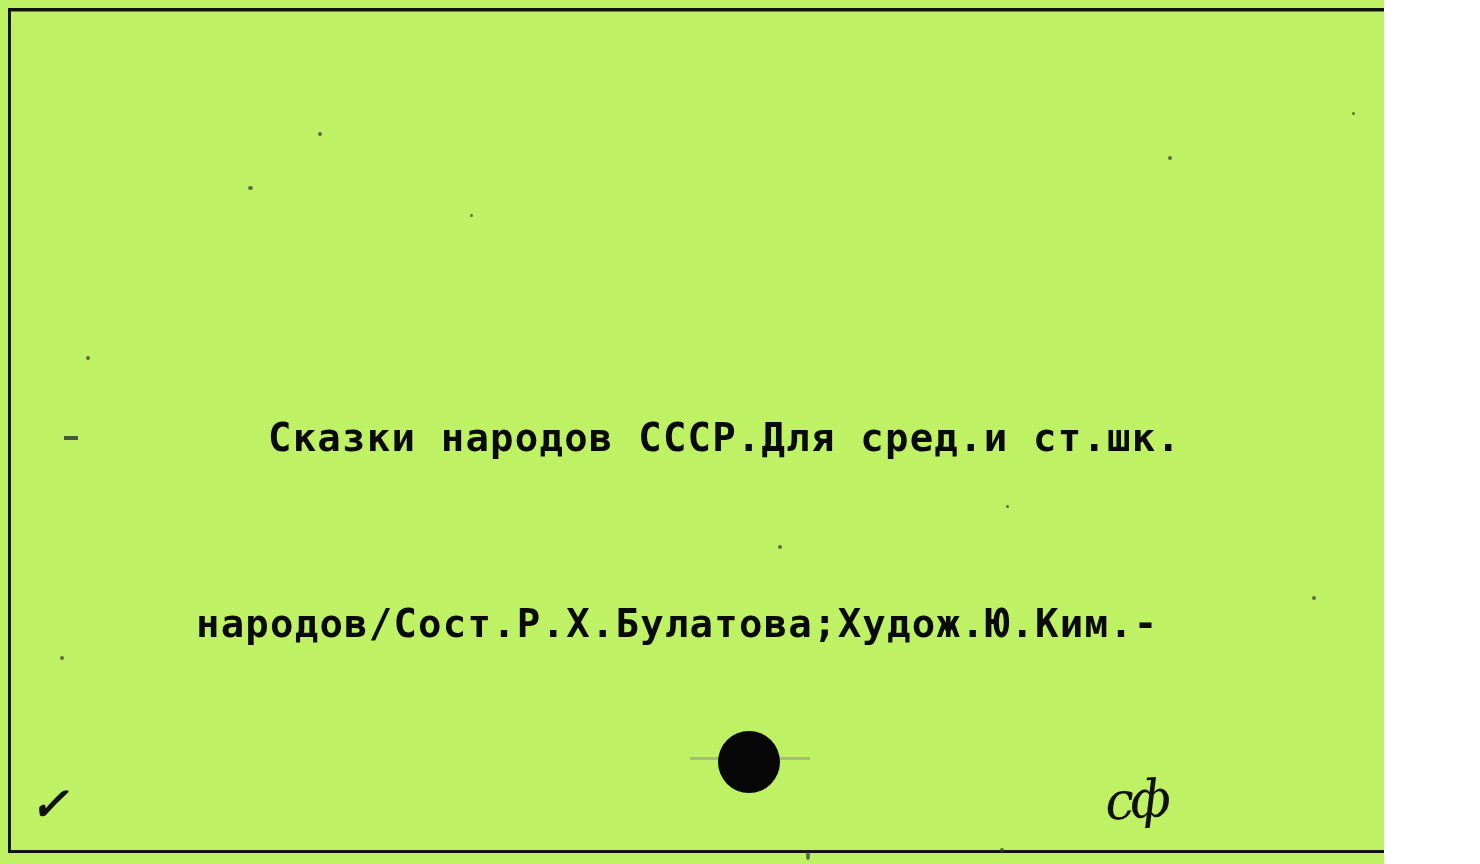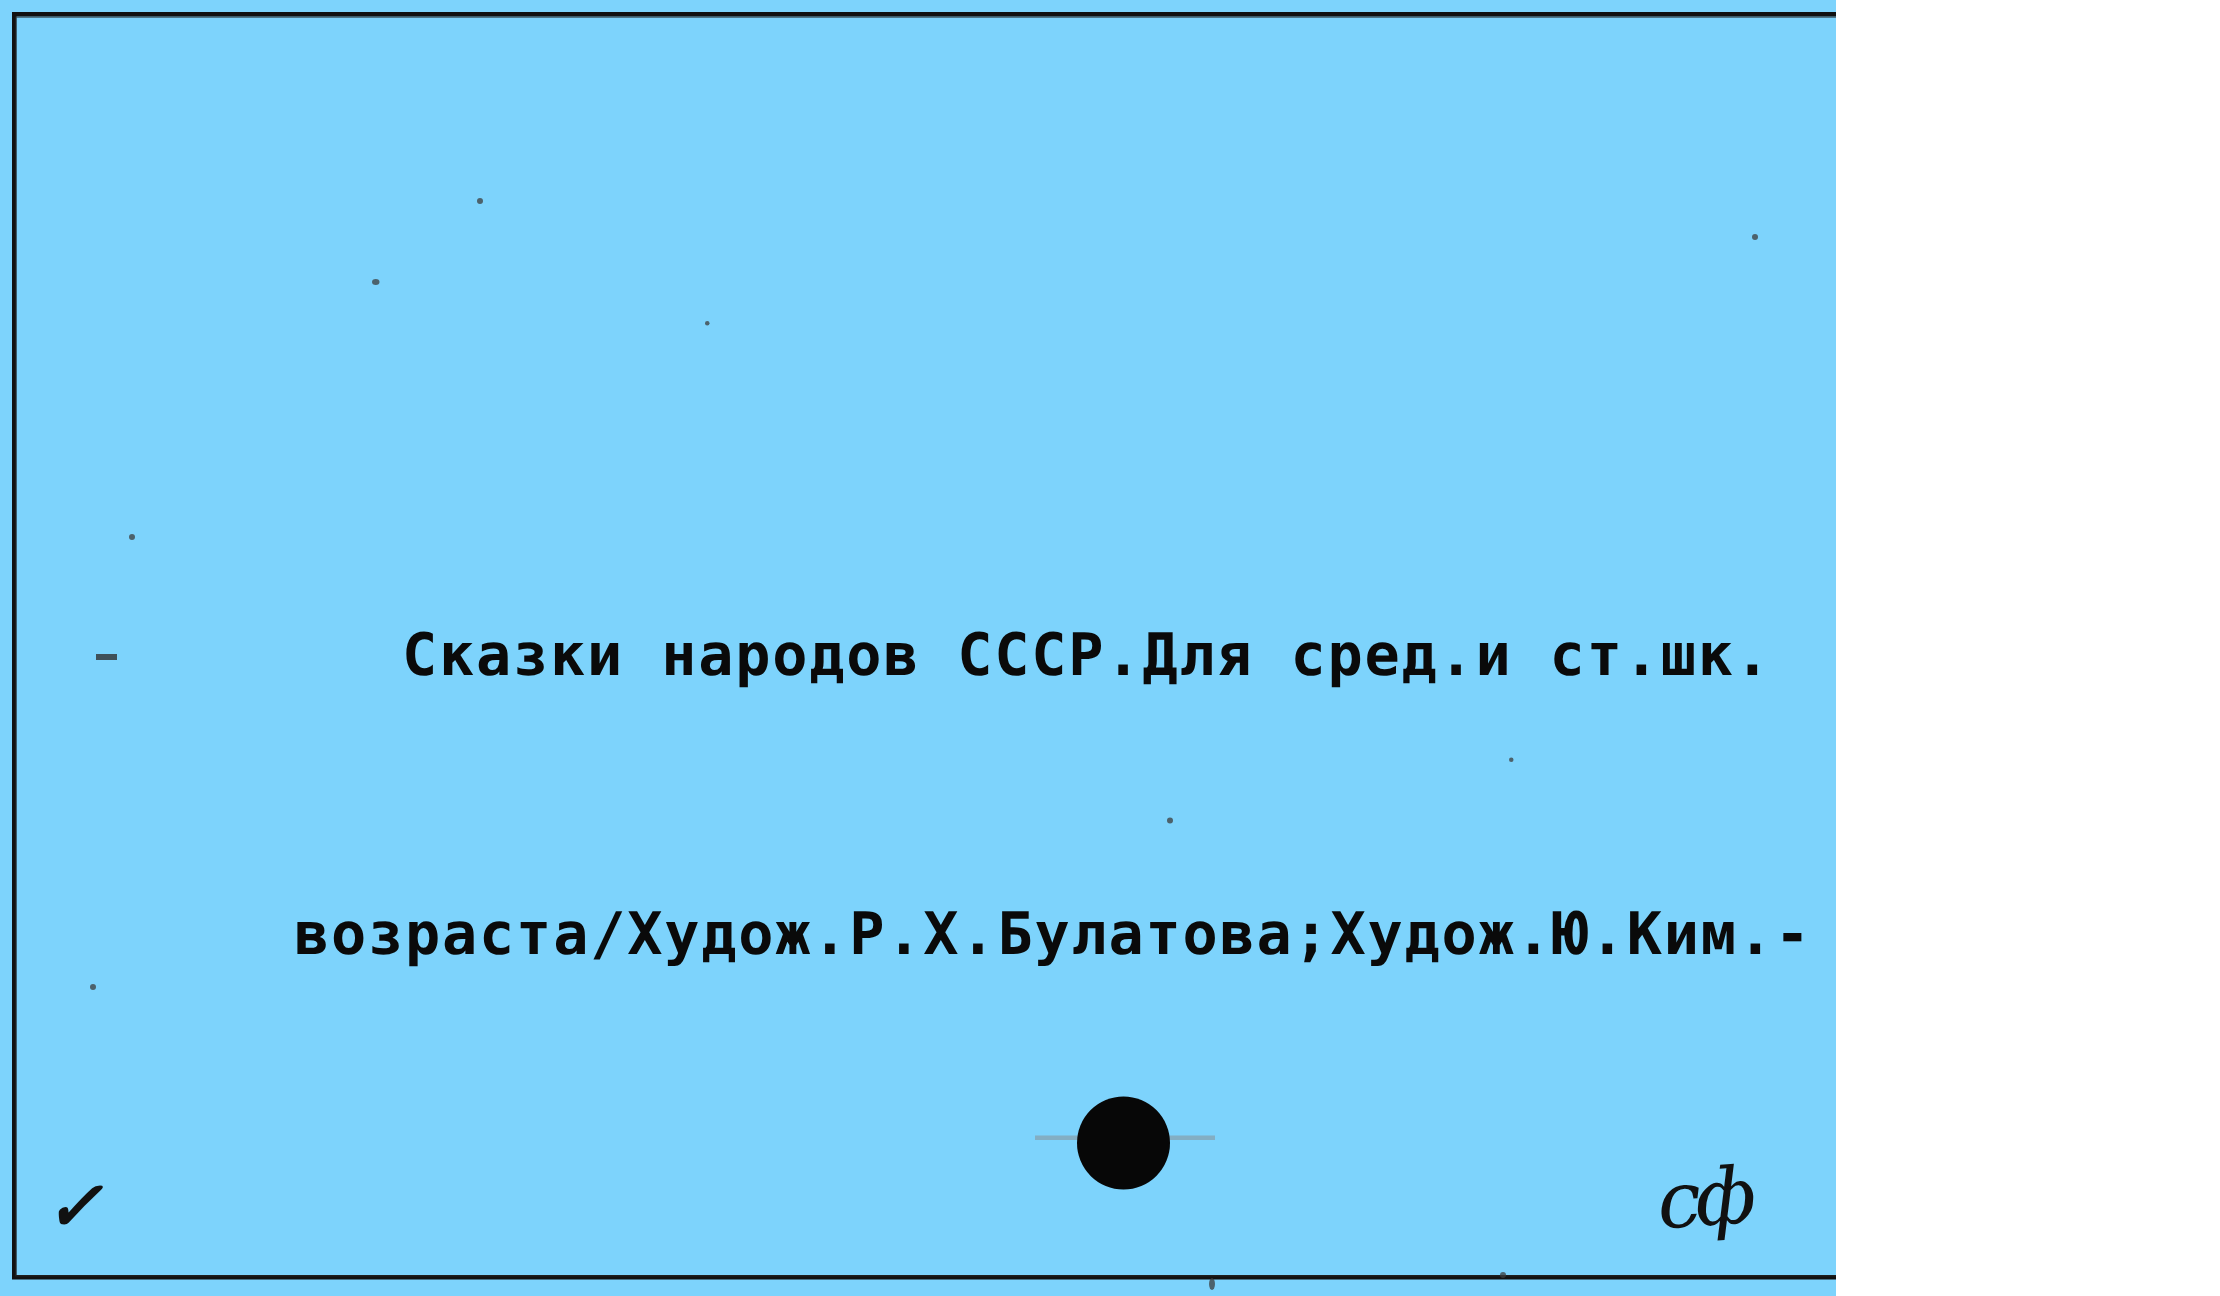--- a/index.html
+++ b/index.html
@@ -2,23 +2,23 @@
 <html><head>
 <meta charset="utf-8">
 <style>
   html, body {
     margin: 0;
     padding: 0;
     background: #ffffff;
   }
   #card {
     position: relative;
-    width: 1224px;
+    width: 1384px;
     height: 864px;
-    background: #7dd3fc;
+    background: #bef264;
     overflow: hidden;
     font-family: "DejaVu Sans Mono", monospace;
   }
   
   .card-border {
     position: absolute;
     left: 8px;
     top: 8px;
     width: 1462px;
     height: 845px;
@@ -118,21 +118,21 @@
 </head>
 <body>
 
 <div id="card">
 
   <div class="card-border"></div>
   <div class="card-border inner-shade"></div>
 
   <div class="catalog-text">
     <span class="catalog-line first">Сказки народов СССР.Для сред.и ст.шк.</span>
-    <span class="catalog-line">возраста/Худож.Р.Х.Булатова;Худож.Ю.Ким.-</span>
+    <span class="catalog-line">народов/Сост.Р.Х.Булатова;Худож.Ю.Ким.-</span>
   </div>
 
   <div class="punch-slot"></div>
   <div class="punch-hole"></div>
 
   <div class="check-mark">✓</div>
   <div class="initials">сф</div>
 
   <div class="speck" style="left:318px; top:132px; width:4px; height:4px;"></div>
   <div class="speck" style="left:470px; top:214px; width:3px; height:3px;"></div>

